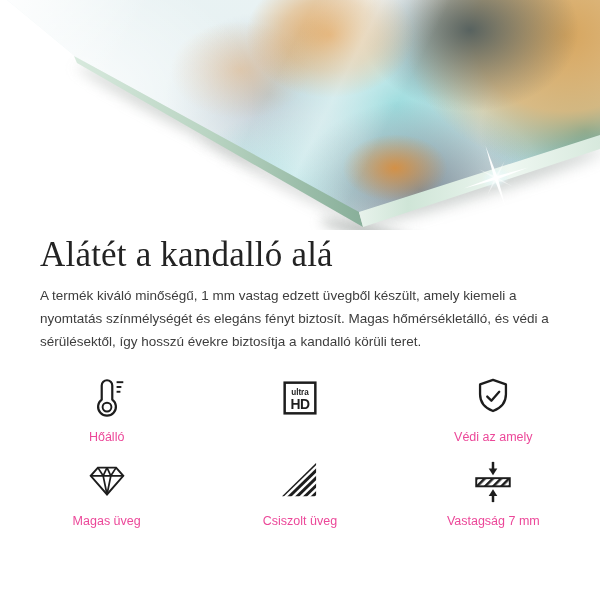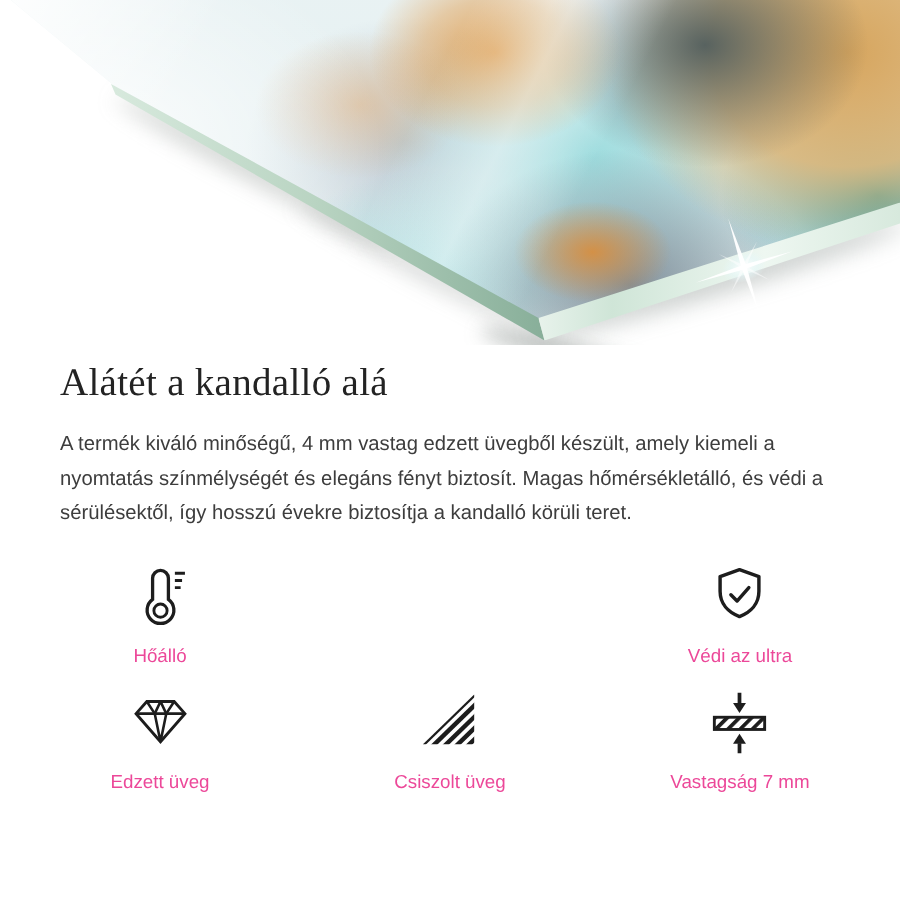--- a/index.html
+++ b/index.html
@@ -43,21 +43,21 @@
   .glass-edge{position:absolute;left:0;top:0;width:600px;height:230px;}
   .glass-edge-left{clip-path:polygon(74px 56px,359px 212px,363px 227px,77px 63px);
     background:linear-gradient(to right,#e8f5ec 0%,#b9d4c2 35%,#7fa892 65%,#527d69 90%,#46705c 100%);}
   .glass-edge-right{clip-path:polygon(359px 212px,600px 135px,600px 149px,363px 227px);
     background:linear-gradient(to right,#5c8974 0%,#a9c9b5 18%,#e6f4ec 38%,#ffffff 52%,#cfe5d7 68%,#eef7f1 85%,#d7e9dd 100%);}
   .sparkle{position:absolute;left:461px;top:143px;width:70px;height:70px;}
 
   
   .content{padding:0 40px;}
   .title{margin:8px 0 0;font-family:"Liberation Serif","DejaVu Serif",serif;font-weight:400;
-         font-size:26px;line-height:33px;color:#232323;letter-spacing:.2px;}
+         font-size:35px;line-height:33px;color:#232323;letter-spacing:.2px;}
   .desc{margin:13px 0 0;width:537px;font-size:13.5px;line-height:23px;color:#3d3d3d;}
 
   
   .features{margin-top:22px;padding:0 10px;display:grid;grid-template-columns:1fr 1fr 1fr;
             row-gap:15px;}
   .feature{display:flex;flex-direction:column;align-items:center;}
   .icon-box{height:46px;display:flex;align-items:center;justify-content:center;}
   .feature-label{margin-top:9px;font-size:12.5px;color:#ec4899;}
   .icon-svg{stroke:#1d1d1d;fill:none;}
 </style>
@@ -92,61 +92,68 @@
           <polygon points="16,35 35,33.8 54,35 35,36.2" fill="#ffffff"></polygon>
         </g>
         <polygon points="35,1 36.8,35 35,69 33.2,35" fill="#ffffff" opacity="0.95"></polygon>
         <polygon points="1,35 35,33.4 69,35 35,36.6" fill="#ffffff" opacity="0.95"></polygon>
       </g>
     </svg>
   </div>
 
   <div class="content">
     <h1 class="title"><span>Alátét a kandalló alá</span><br></h1>
-    <p class="desc">A termék kiváló minőségű, 4 mm vastag edzett üvegből készült, amely kiemeli a nyomtatás színmélységét és elegáns fényt biztosít. Magas hőmérsékletálló, és védi a sérülésektől, így hosszú évekre biztosítja a kandalló körüli teret.</p>
+    <p class="desc">A termék kiváló minőségű, 1 mm vastag edzett üvegből készült, amely kiemeli a nyomtatás színmélységét és elegáns fényt biztosít. Magas hőmérsékletálló, és védi a sérülésektől, így hosszú évekre biztosítja a kandalló körüli teret.</p>
   </div>
 
   <div class="features">
 
     <div class="feature">
       <div class="icon-box">
         <svg class="icon-svg" width="46" height="46" viewBox="0 0 48 48">
           <path d="M24 5.5 a5.5 5.5 0 0 1 5.5 5.5 v14.6 a9.3 9.3 0 1 1 -11 0 V11 a5.5 5.5 0 0 1 5.5 -5.5 Z" stroke-width="2.3"></path>
           <circle cx="24" cy="33.5" r="4.6" stroke-width="2"></circle>
           <line x1="34" y1="7.5" x2="41" y2="7.5" stroke-width="2"></line>
           <line x1="34" y1="12.5" x2="39" y2="12.5" stroke-width="2"></line>
           <line x1="34" y1="17.5" x2="38" y2="17.5" stroke-width="2"></line>
         </svg>
       </div>
       <div class="feature-label">Hőálló</div>
     </div>
 
     <div class="feature">
+      <div class="icon-box">
+        <svg width="46" height="46" viewBox="0 0 48 48">
+          <rect x="8" y="8" width="32" height="32" fill="none" stroke="#1d1d1d" stroke-width="2.6"></rect>
+          <text x="24" y="21" font-size="8.5" font-weight="bold" text-anchor="middle" fill="#1d1d1d" font-family="Liberation Sans, sans-serif">ultra</text>
+          <text x="24" y="35" font-size="14.5" font-weight="bold" text-anchor="middle" fill="#1d1d1d" letter-spacing="-0.5" font-family="Liberation Sans, sans-serif">HD</text>
+        </svg>
+      </div>
     </div>
 
     <div class="feature">
       <div class="icon-box">
         <svg class="icon-svg" width="46" height="46" viewBox="0 0 48 48">
           <path d="M24 5 L37.5 9.8 V20 c0 8.6-5.6 14.6-13.5 17.6 C16.1 34.6 10.5 28.6 10.5 20 V9.8 Z" stroke-width="2.4" stroke-linejoin="round"></path>
           <path d="M18 22.5 l4.3 4.3 L30.5 17.5" stroke-width="2.4" stroke-linecap="round" stroke-linejoin="round"></path>
         </svg>
       </div>
-      <div class="feature-label">Védi az ultra</div>
+      <div class="feature-label">Védi az amely</div>
     </div>
 
     <div class="feature">
       <div class="icon-box">
         <svg class="icon-svg" width="46" height="46" viewBox="0 0 48 48">
           <path d="M14.5 9 H33.5 L41 17.5 L24 37 L7 17.5 Z" stroke-width="2" stroke-linejoin="miter"></path>
           <path d="M7 17.5 H41" stroke-width="1.8"></path>
           <path d="M14.5 9 L20 17.5 L24 37 L28 17.5 L33.5 9" stroke-width="1.8"></path>
           <path d="M24 9 L20 17.5 M24 9 L28 17.5" stroke-width="1.8"></path>
         </svg>
       </div>
-      <div class="feature-label">Edzett üveg</div>
+      <div class="feature-label">Magas üveg</div>
     </div>
 
     <div class="feature">
       <div class="icon-box">
         <svg width="46" height="46" viewBox="0 0 48 48">
           <defs>
               <clipPath id="triClip">
                 <polygon points="5,39 41,39 41,4"></polygon>
               </clipPath>
             </defs>

